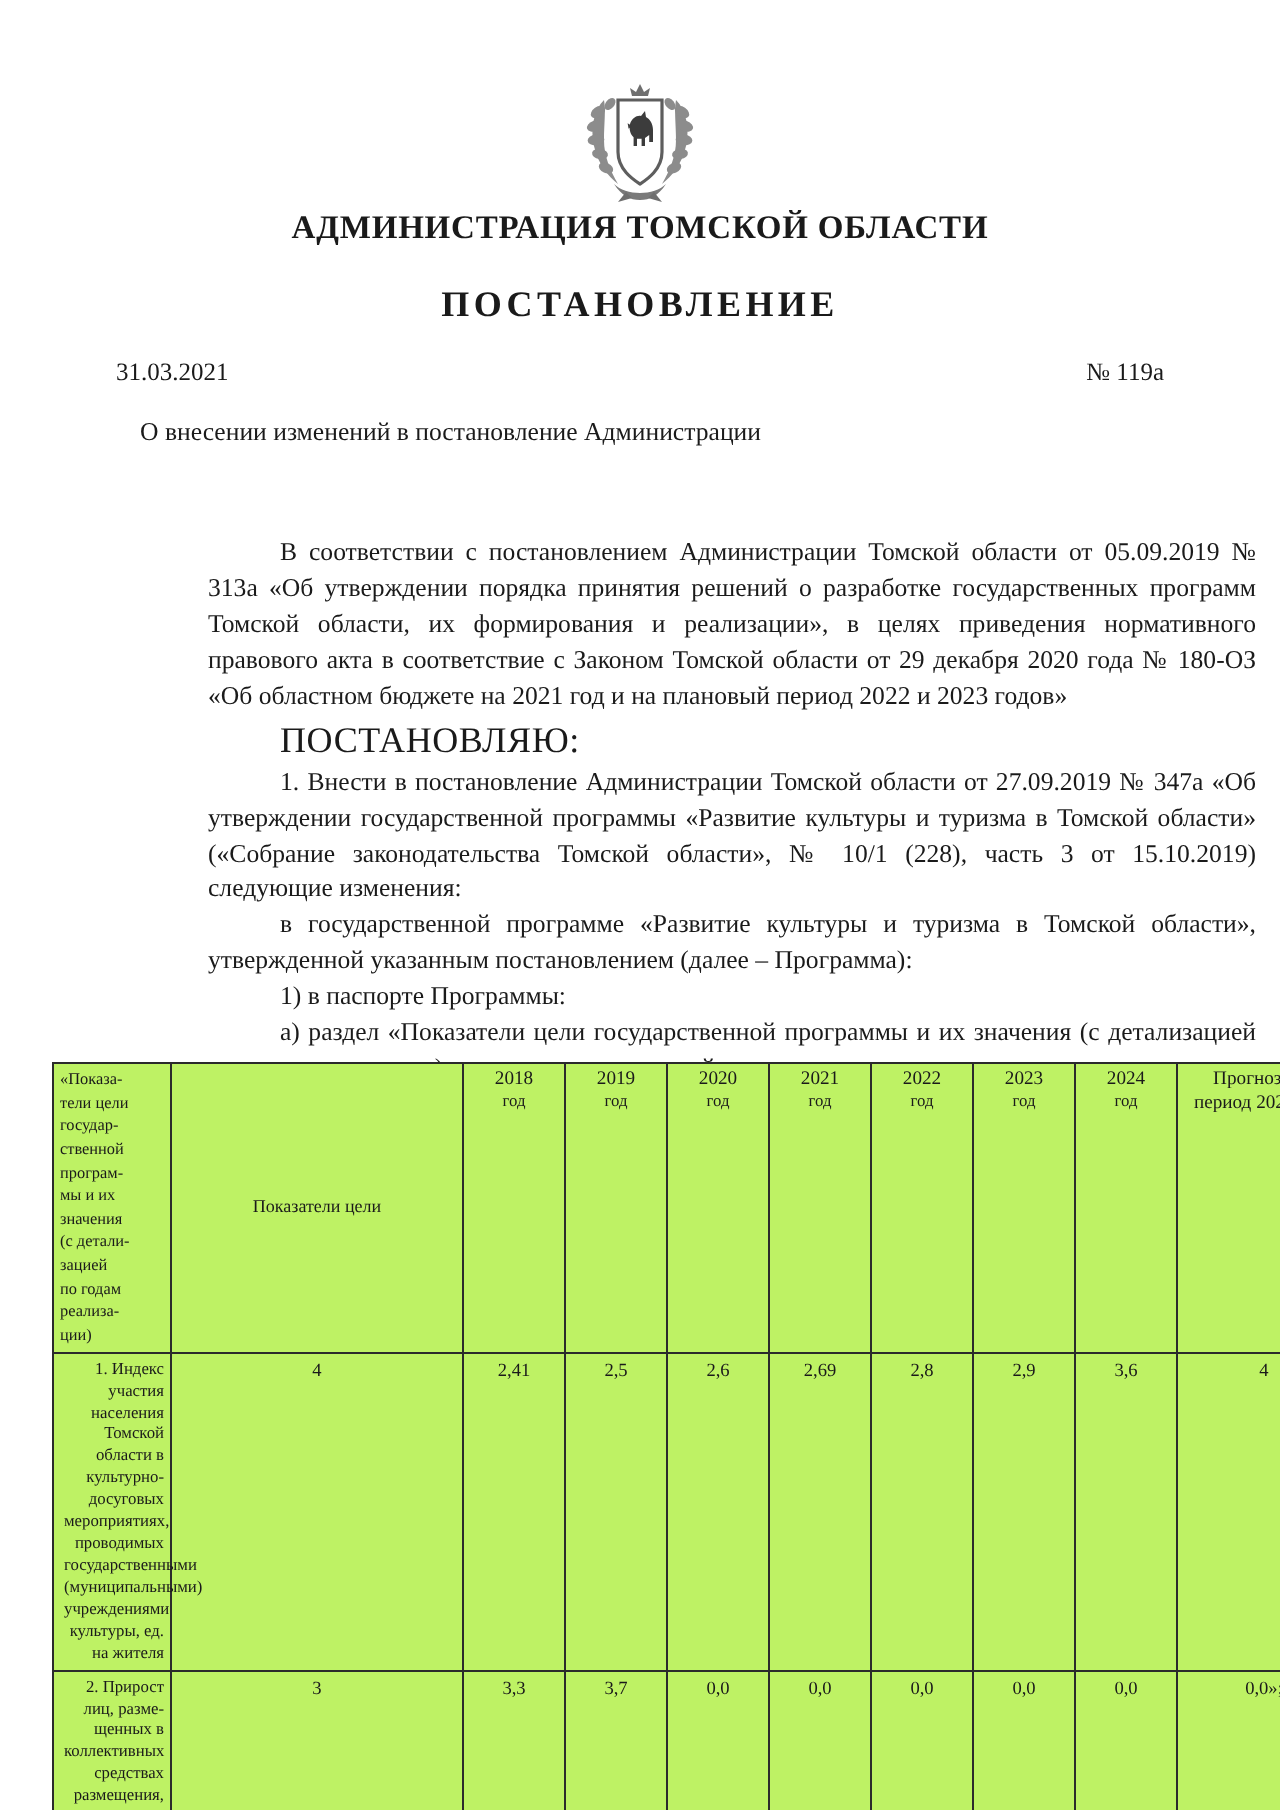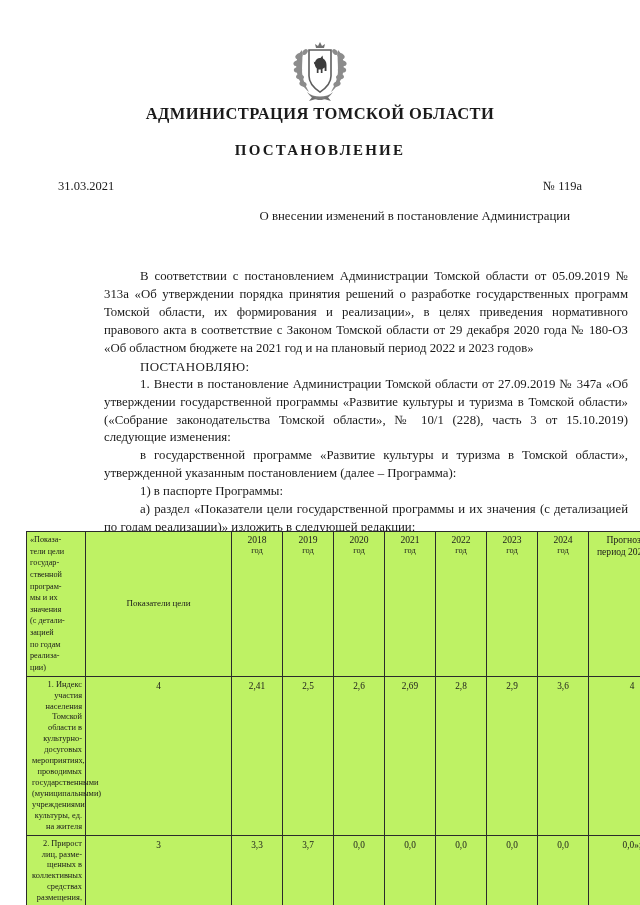--- a/index.html
+++ b/index.html
@@ -47,21 +47,21 @@
     font-size: 16.5px;
     font-weight: bold;
     letter-spacing: 0.4px;
   }
   .doc-kind {
     position: absolute;
     top: 142px;
     left: 0;
     width: 640px;
     text-align: center;
-    font-size: 15px;
+    font-size: 18px;
     font-weight: bold;
     letter-spacing: 2.2px;
   }
 
   
   .meta-line {
     position: absolute;
     top: 179px;
     left: 58px;
     width: 524px;
@@ -69,21 +69,21 @@
     justify-content: space-between;
     font-size: 12.5px;
   }
 
   
   .subject {
     position: absolute;
     top: 207px;
     left: 70px;
     width: 500px;
-    text-align: right;
+    text-align: left;
     font-size: 12.8px;
     line-height: 1.42;
   }
 
   
   .body-block {
     position: absolute;
     top: 268px;
     left: 58px;
     width: 524px;
@@ -94,21 +94,21 @@
   .p {
     margin: 0;
     text-align: justify;
     text-indent: 36px;
     text-justify: inter-word;
   }
   .p.nojust { text-align: left; }
   .decree {
     margin: 0;
     text-indent: 36px;
-    font-size: 13px;
+    font-size: 18px;
     letter-spacing: 0.3px;
   }
 
   
   .tbl-wrap {
     position: absolute;
     top: 531px;
     left: 26px;
     width: 588px;
   }

